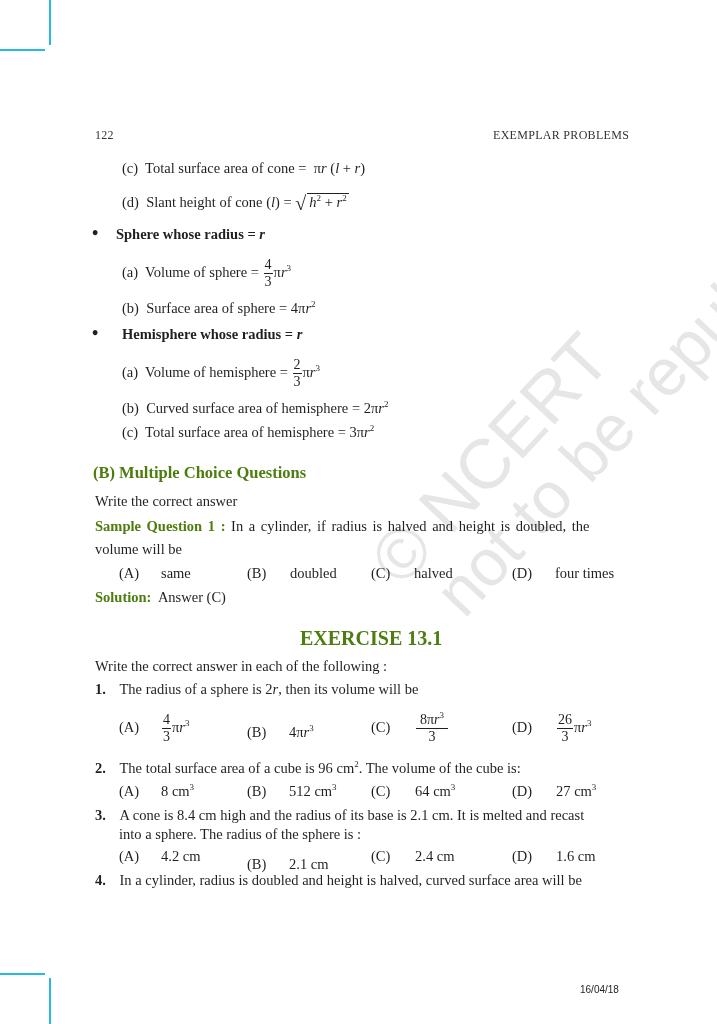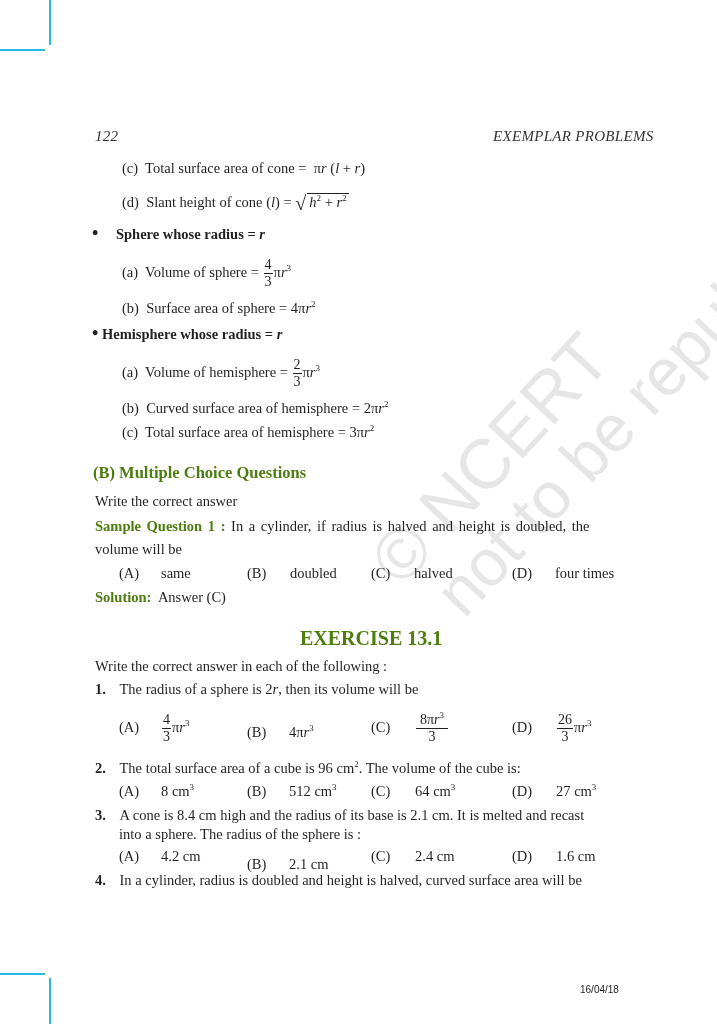--- a/index.html
+++ b/index.html
@@ -1,20 +1,20 @@
 <!DOCTYPE html>
 <html><head>
 <meta charset="utf-8">
 <style>
   html, body { margin:0; padding:0; background:#ffffff; }
   body { width:717px; height:1024px; position:relative; overflow:hidden;
          font-family:"Liberation Serif","DejaVu Serif",serif; color:#231f20; }
   .crop { position:absolute; background:#29b6e0; }
   .abs { position:absolute; white-space:nowrap; }
-  .hdr { font-size:15px; letter-spacing:0.3px; color:#333;font-style:italic; }
+  .hdr { font-size:12px; letter-spacing:0.3px; color:#333; }
   .t { font-size:14.5px; }
   .b { font-weight:bold; }
   .cyan { color:#4d7c0f; }
   sup { font-size:9px; vertical-align:6px; line-height:0; }
   .frac { display:inline-block; vertical-align:middle; text-align:center; font-size:14px; line-height:16px; margin:0 1px; }
   .frac .n { display:block; border-bottom:1px solid #231f20; padding:0 1px; }
   .frac .d { display:block; }
   .sqrt { display:inline-block; border-top:1px solid #231f20; padding:0 2px; margin-left:1px; }
   .rad { font-size:20px; vertical-align:-3px; }
   .bullet { font-size:18px; }
@@ -62,21 +62,21 @@
   <span>Volume of sphere =</span>
   <span class="frac"><span class="n">4</span><span class="d">3</span></span>π<i>r</i><sup>3</sup>
 </div>
 <div class="abs t" style="left:122px;top:300px;text-align:right;">
   <span>(b)</span>&nbsp;
   <span>Surface area of sphere = 4π<i>r</i><sup>2</sup></span>
 </div>
 
 <div class="abs t b" style="left:92px;top:323px;">
   <span class="bullet">•</span>
-  <span style="margin-left:0;">Hemisphere whose radius = <i>r</i></span>
+  <span style="margin-left:20px;">Hemisphere whose radius = <i>r</i></span>
 </div>
 <div class="abs t" style="left:122px;top:357px;">
   <span>(a)</span>&nbsp;
   <span>Volume of  hemisphere =</span>
   <span class="frac"><span class="n">2</span><span class="d">3</span></span>π<i>r</i><sup>3</sup>
 </div>
 <div class="abs t" style="left:122px;top:400px;">
   <span>(b)</span>&nbsp;
   <span>Curved surface area of hemisphere = 2π<i>r</i><sup>2</sup></span>
 </div>

